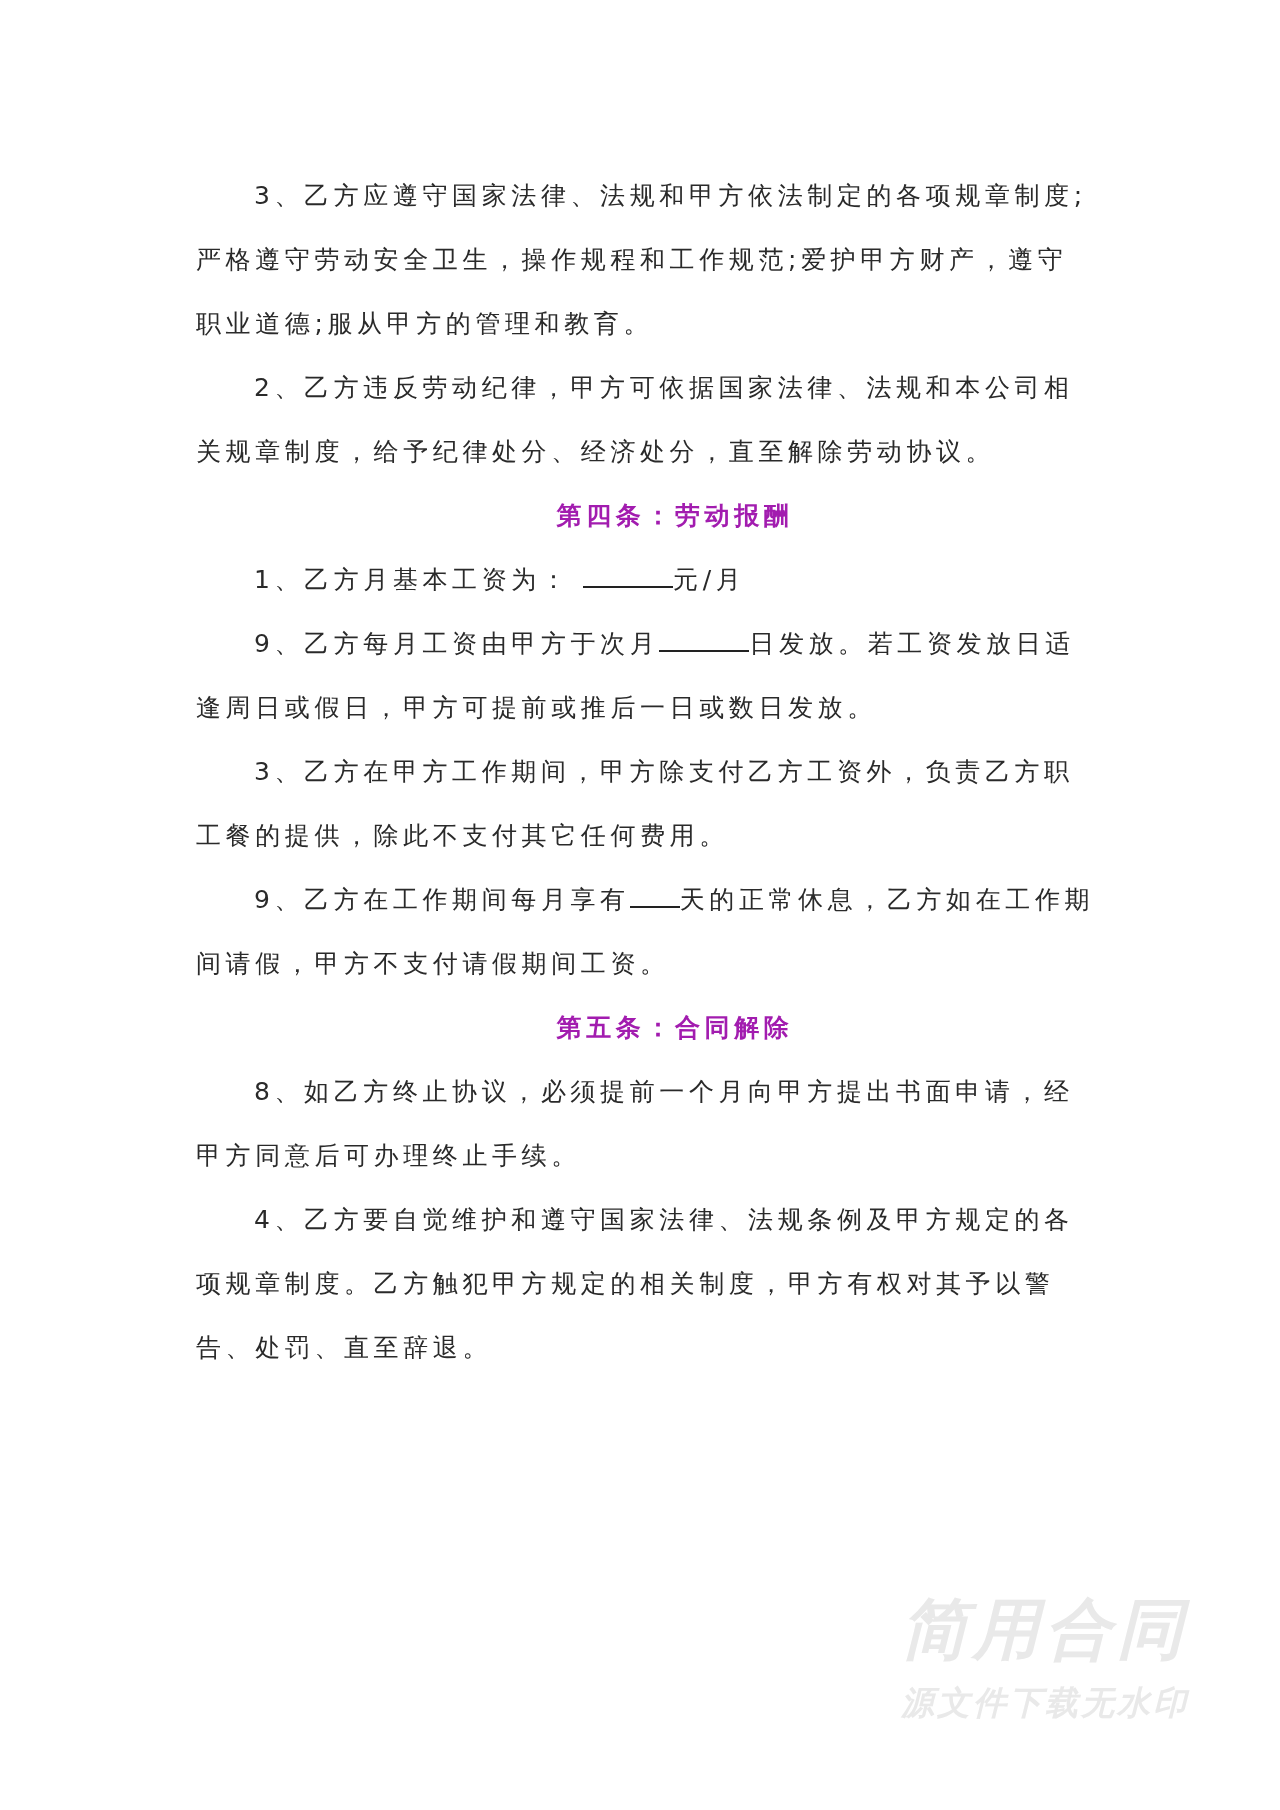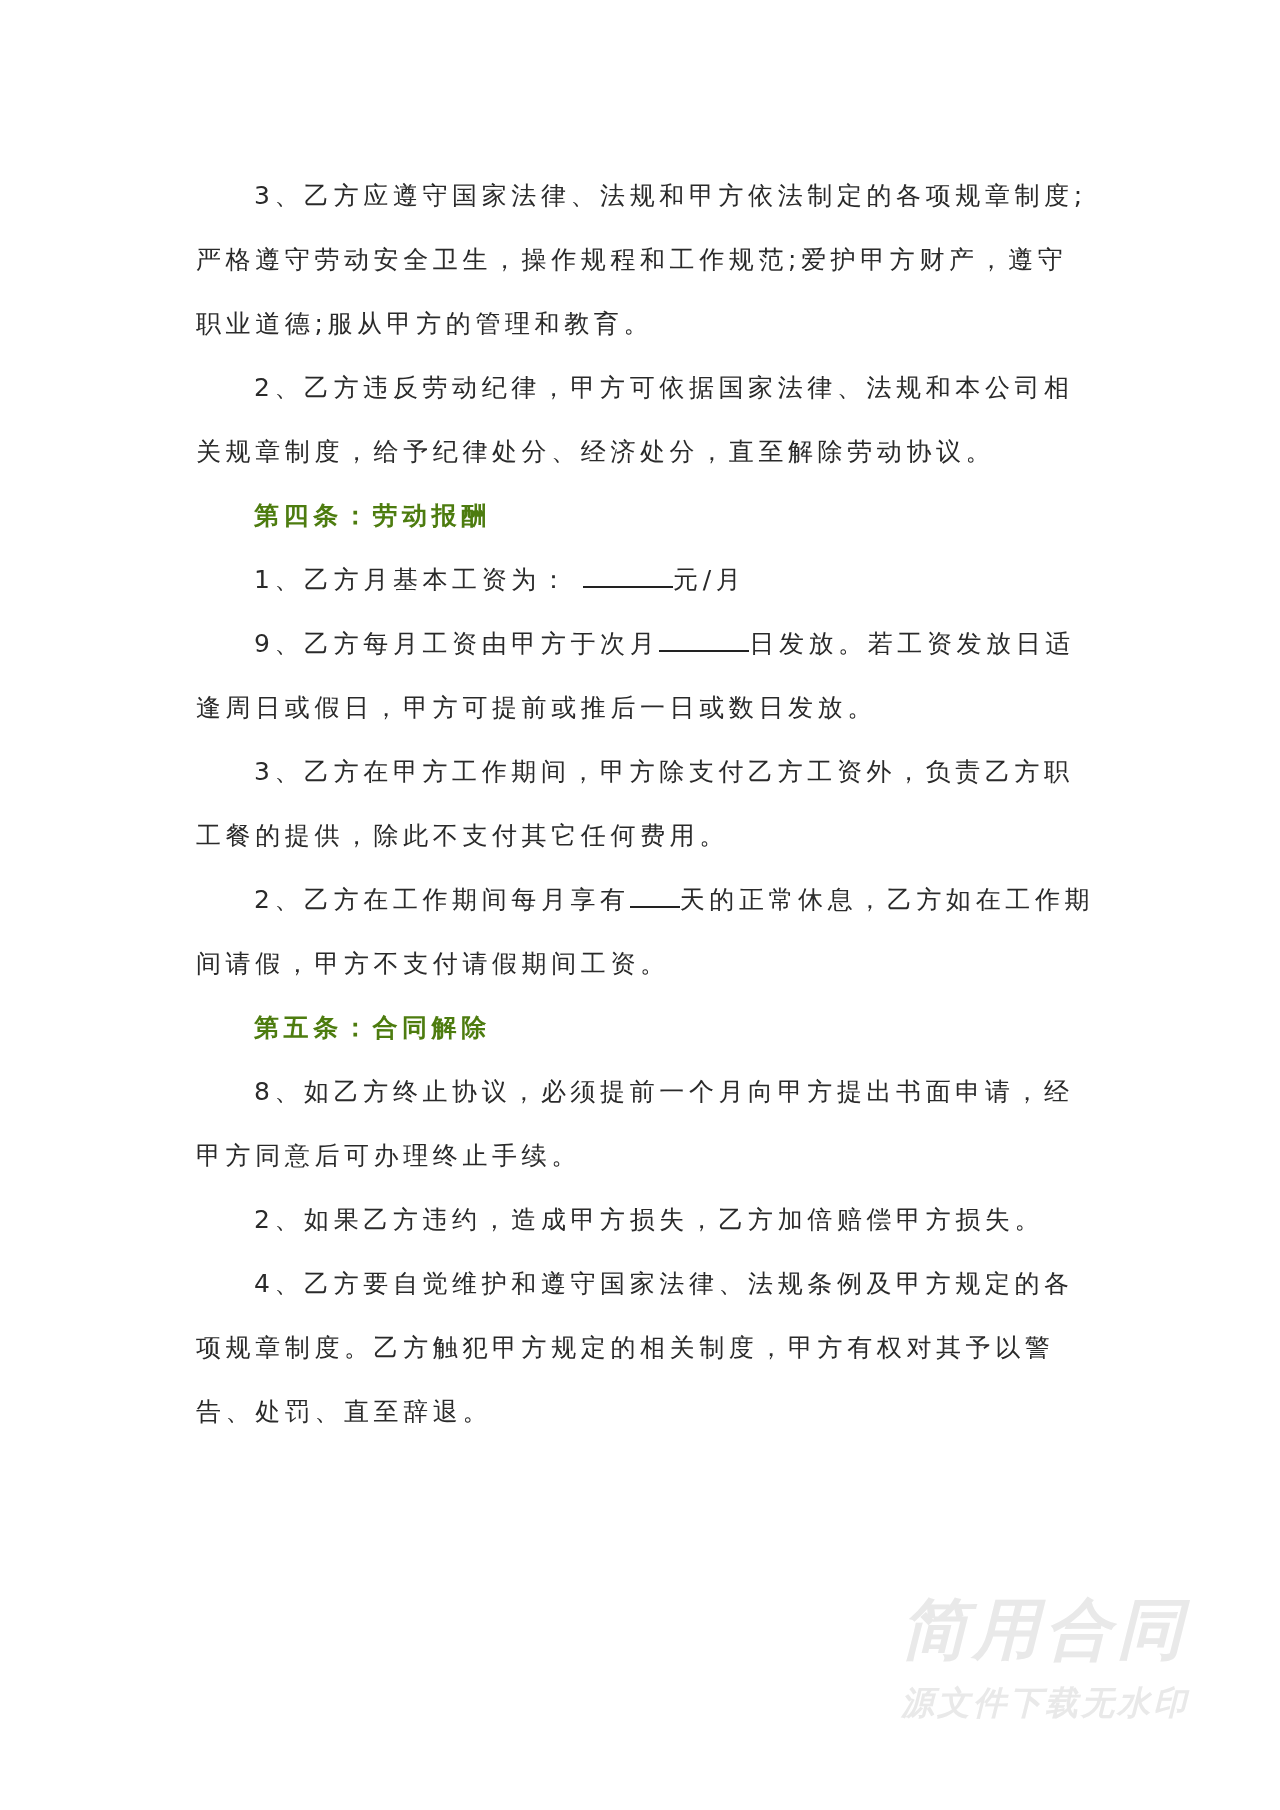--- a/index.html
+++ b/index.html
@@ -37,21 +37,22 @@
       color: #2a2a2a;
       white-space: normal;
     }
     .heading {
       font-size: 25px;
       line-height: 64px;
       letter-spacing: 4.6px;
       font-weight: bold;
       text-indent: 58px;
       margin: 0;
-      color: #4d7c0f;
+      color: #a21caf;
+      text-align: center;
     }
     .blank {
       display: inline-block;
       border-bottom: 2px solid #222;
       height: 24px;
       vertical-align: baseline;
       text-indent: 0;
     }
     .blank.w90 { width: 90px; }
     .blank.w50 { width: 50px; }
@@ -90,26 +91,25 @@
     <p class="para">2、乙方违反劳动纪律，甲方可依据国家法律、法规和本公司相关规章制度，给予纪律处分、经济处分，直至解除劳动协议。</p>
 
     <p class="heading">第四条：劳动报酬</p>
 
     <p class="para"><span>1、乙方月基本工资为：</span> <span class="blank w90"></span><span>元/月</span></p>
 
     <p class="para"><span>9、乙方每月工资由甲方于次月</span><span class="blank w90"></span><span>日发放。若工资发放日适逢周日或假日，甲方可提前或推后一日或数日发放。</span></p>
 
     <p class="para">3、乙方在甲方工作期间，甲方除支付乙方工资外，负责乙方职工餐的提供，除此不支付其它任何费用。</p>
 
-    <p class="para"><span>2、乙方在工作期间每月享有</span><span class="blank w50"></span><span>天的正常休息，乙方如在工作期间请假，甲方不支付请假期间工资。</span></p>
+    <p class="para"><span>9、乙方在工作期间每月享有</span><span class="blank w50"></span><span>天的正常休息，乙方如在工作期间请假，甲方不支付请假期间工资。</span></p>
 
     <p class="heading">第五条：合同解除</p>
 
     <p class="para">8、如乙方终止协议，必须提前一个月向甲方提出书面申请，经甲方同意后可办理终止手续。</p>
-    <p class="para">2、如果乙方违约，造成甲方损失，乙方加倍赔偿甲方损失。</p>
     <p class="para">4、乙方要自觉维护和遵守国家法律、法规条例及甲方规定的各项规章制度。乙方触犯甲方规定的相关制度，甲方有权对其予以警告、处罚、直至辞退。</p>
   </div>
 
   <div class="watermark">
     <span class="wm-title">简用合同</span>
     <span class="wm-sub">源文件下载无水印</span>
   </div>
 </div>
 
 </body></html>

